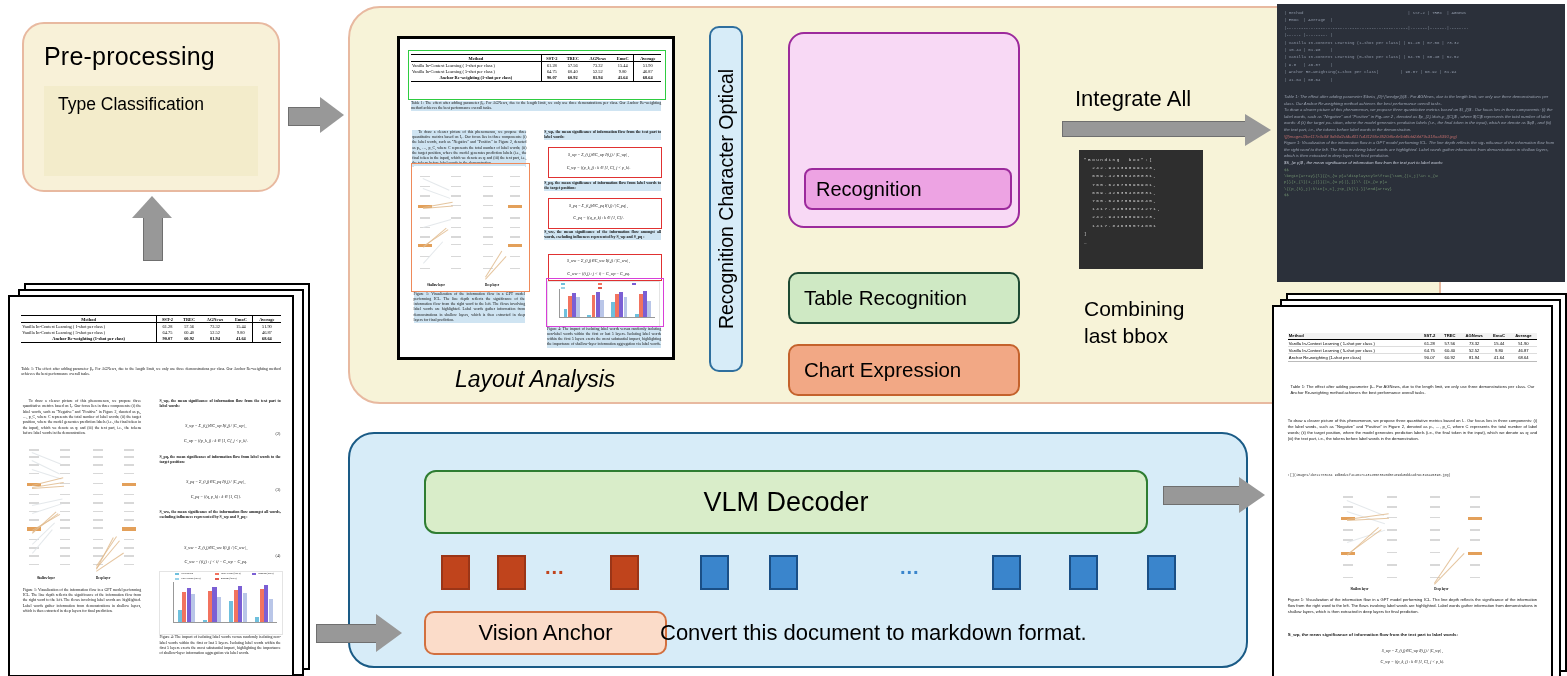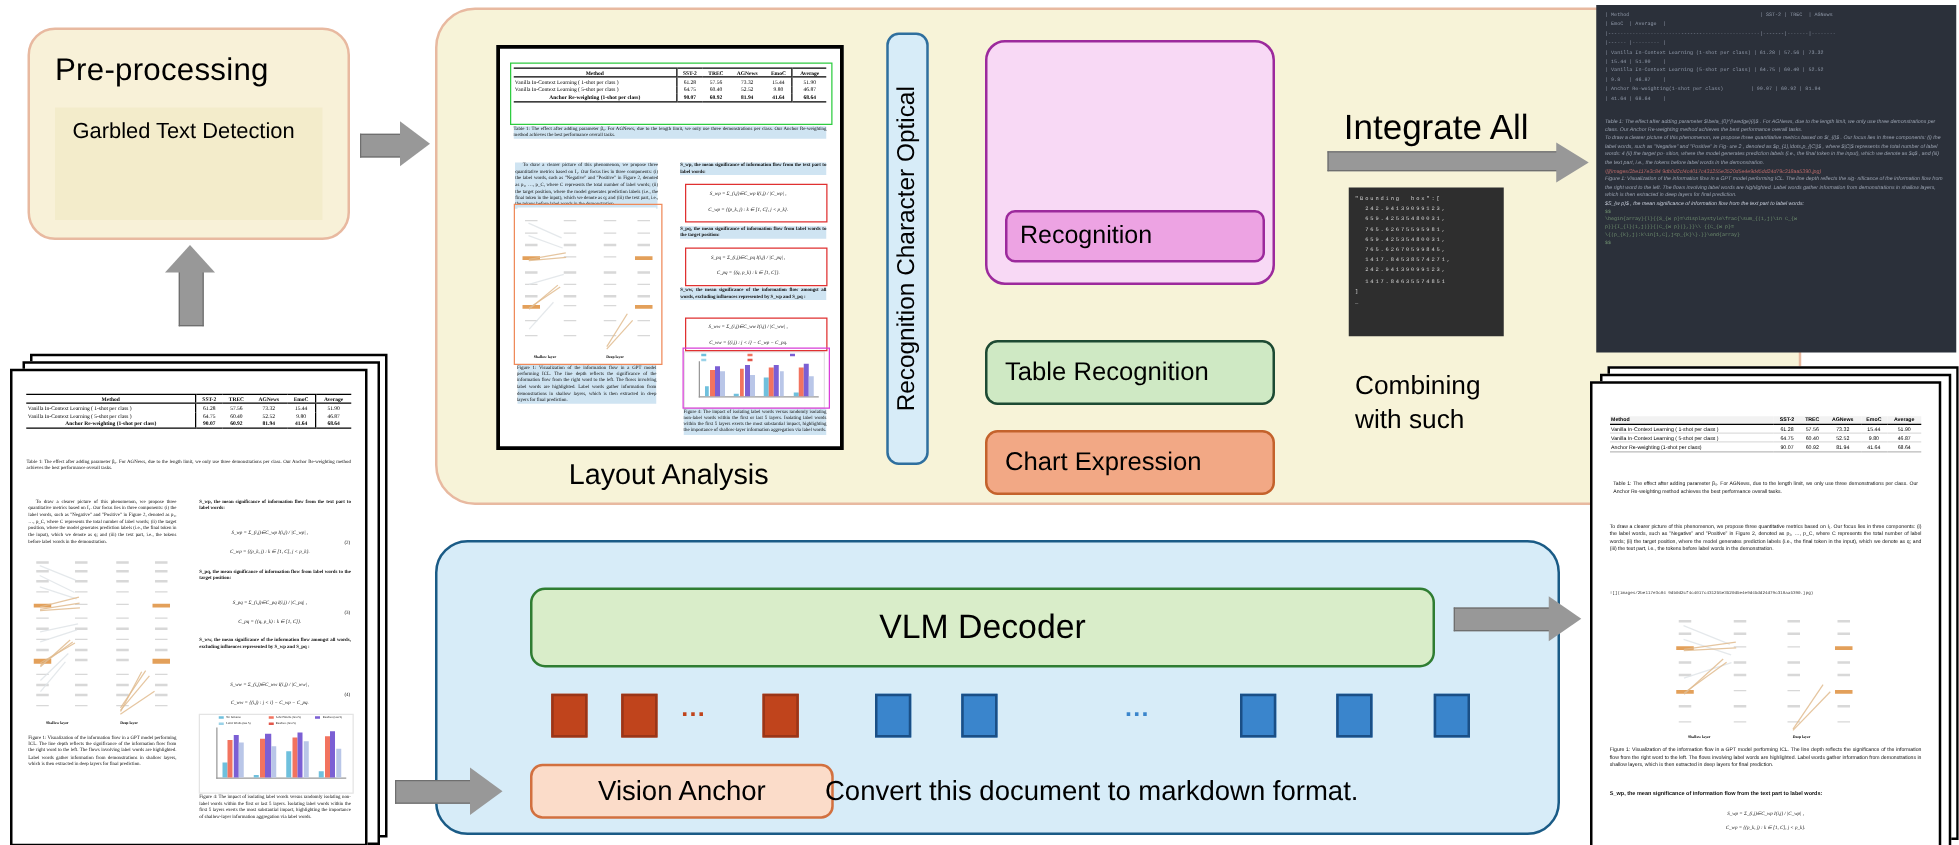--- a/index.html
+++ b/index.html
@@ -35,21 +35,21 @@
            border-radius:8px;background:#eda3e3;}
   .sub-box span{position:absolute;left:10px;top:50%;transform:translateY(-50%);font-size:20px;}
   .box-table{left:788px;top:272px;width:232px;height:52px;border:2px solid #1d4a33;
              border-radius:10px;background:#cfe9c4;}
   .box-chart{left:788px;top:344px;width:232px;height:52px;border:2px solid #c4622c;
              border-radius:10px;background:#f2a885;}
   .box-table span,.box-chart span{position:absolute;left:14px;top:50%;
              transform:translateY(-50%);font-size:20.5px;}
 
   
-  .lbl-integrate{left:1075px;top:86px;width:200px;font-size:28px;}
+  .lbl-integrate{left:1075px;top:86px;width:200px;font-size:22px;}
   .lbl-combine{left:1084px;top:295px;width:150px;font-size:21px;line-height:27px;}
 
   .codebox{left:1079px;top:150px;width:124px;height:119px;background:#2e2e2e;
            padding:6px 5px;overflow:hidden;}
   .codebox pre{margin:0;font-family:"Liberation Mono",monospace;font-size:4.3px;
            line-height:8.2px;color:#d8d8d8;letter-spacing:1.5px;white-space:pre;}
 
   
   .arrow{position:absolute;}
   .arrow .shaft{position:absolute;background:#989898;border:1.5px solid #6f6f6f;}
@@ -117,42 +117,42 @@
   .tok.red{background:#c0441c;border:2px solid #9b3517;}
   .tok.blue{background:#3a85cc;border:2.5px solid #1a4f86;}
   .dots{position:absolute;font-size:20px;letter-spacing:1px;font-weight:700;}
   .vis-enc{left:424px;top:611px;width:243px;height:44px;border:2px solid #d2703f;
            border-radius:10px;background:#fbdcc9;}
   .vis-enc span{position:absolute;left:50%;top:50%;transform:translate(-50%,-50%);
            font-size:22px;white-space:nowrap;}
   .prompt{left:660px;top:620px;width:520px;font-size:22px;}
 
   
-  .lbl-layout{left:455px;top:366px;width:260px;font-size:23px;}
+  .lbl-layout{left:455px;top:366px;width:260px;font-size:23px;font-style:italic;}
 
   
   .mdpanel{left:1277px;top:4px;width:288px;height:278px;background:#2b303a;overflow:hidden;}
   .mdpanel pre{margin:0;padding:6px 7px;font-family:"Liberation Mono",monospace;
        font-size:4.05px;line-height:7.4px;color:#8f98a8;white-space:pre;}
   .mdpanel .mdtxt{padding:0 7px;font-family:"Liberation Sans",sans-serif;font-size:4.2px;
        line-height:6.6px;color:#9aa2b0;font-style:italic;}
   .mdpanel .img-ref{color:#b96a6a;}
   .mdpanel .tex{color:#6f8f6f;font-family:"Liberation Mono",monospace;font-size:4px;
        line-height:6.4px;white-space:pre-wrap;padding:0 7px;}
 </style>
 </head>
 <body>
 
 <div class="abs panel-pre"></div>
 <div class="abs panel-mid"></div>
 <div class="abs panel-vlm"></div>
 
 <div class="abs pre-title">Pre-processing</div>
 <div class="abs pre-body">
-  <div>Garbled Text Detection</div>
+  <div>Type Classification</div>
 </div>
 
 <div class="arrow" style="left:288px;top:97px;width:56px;height:36px;">
   <div class="shaft" style="left:0;top:10px;width:34px;height:17px;border-right:none;"></div>
   <div class="head" style="left:32px;top:0px;border-top:18px solid transparent;border-bottom:18px solid transparent;border-left:24px solid #989898;"></div>
   <div class="head" style="left:32px;top:0px;border-top:18px solid transparent;border-bottom:18px solid transparent;border-left:24px solid transparent;"></div>
 </div>
 
 <div class="arrow" style="left:132px;top:196px;width:40px;height:64px;">
   <div class="shaft" style="left:11px;top:16px;width:18px;height:48px;border-top:none;"></div>
@@ -556,21 +556,21 @@
   765.62670599845,
   1417.84538574271,
   242.94139099123,
   1417.84635574851
 ]
 _</pre>
 </div>
 
 <div class="abs lbl-combine">
   <div>Combining</div>
-  <div>with such</div>
+  <div>last bbox</div>
 </div>
 
 <div class="abs mdpanel">
   <pre>| Method                                           | SST-2 | TREC  | AGNews
 | EmoC  | Average  |
 |--------------------------------------------------|-------|-------|--------
 |------ |--------- |
 | Vanilla In-Context Learning (1-shot per class) | 61.28 | 57.56 | 73.32
 | 15.44 | 51.90    |
 | Vanilla In-Context Learning (5-shot per class) | 64.75 | 60.40 | 52.52

